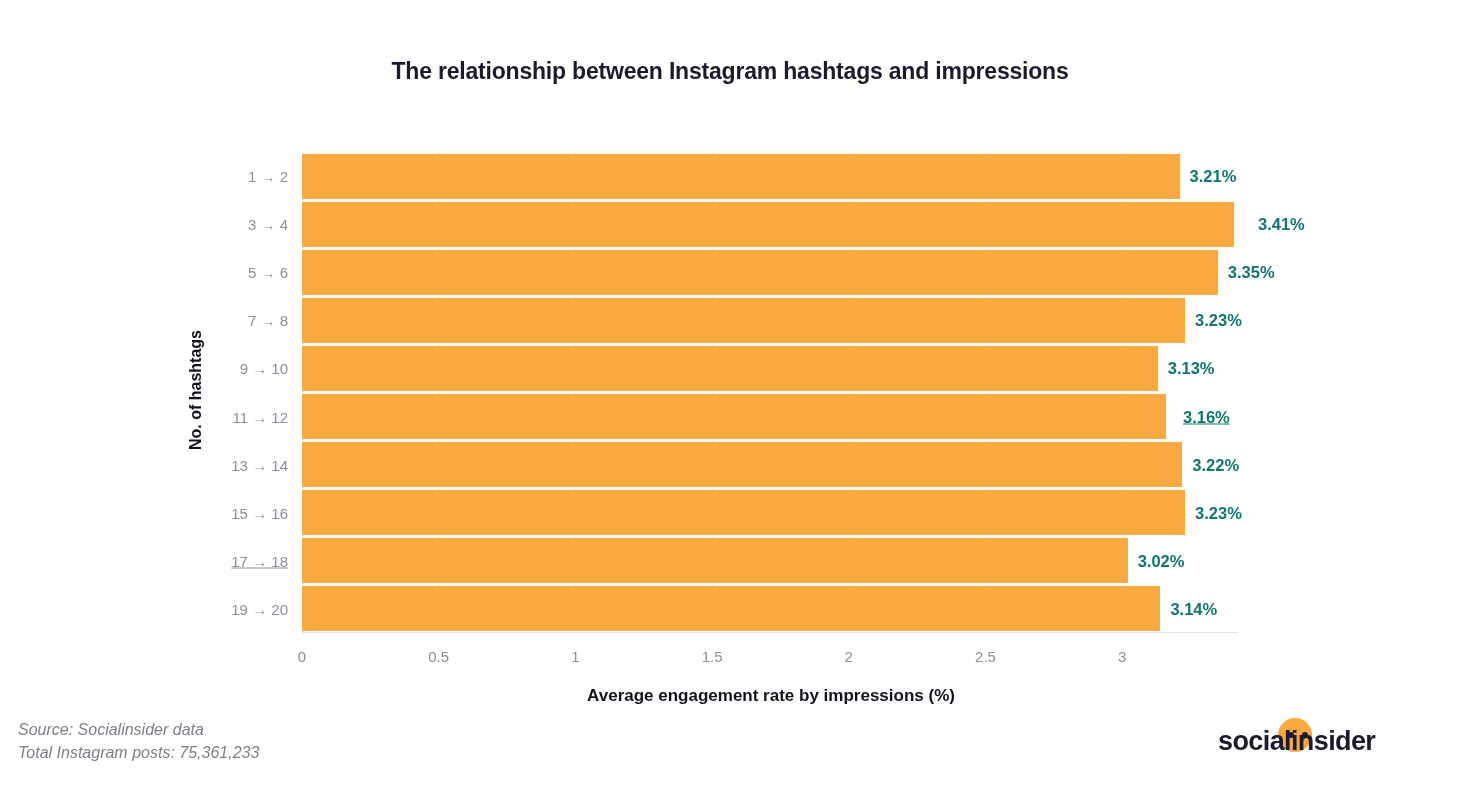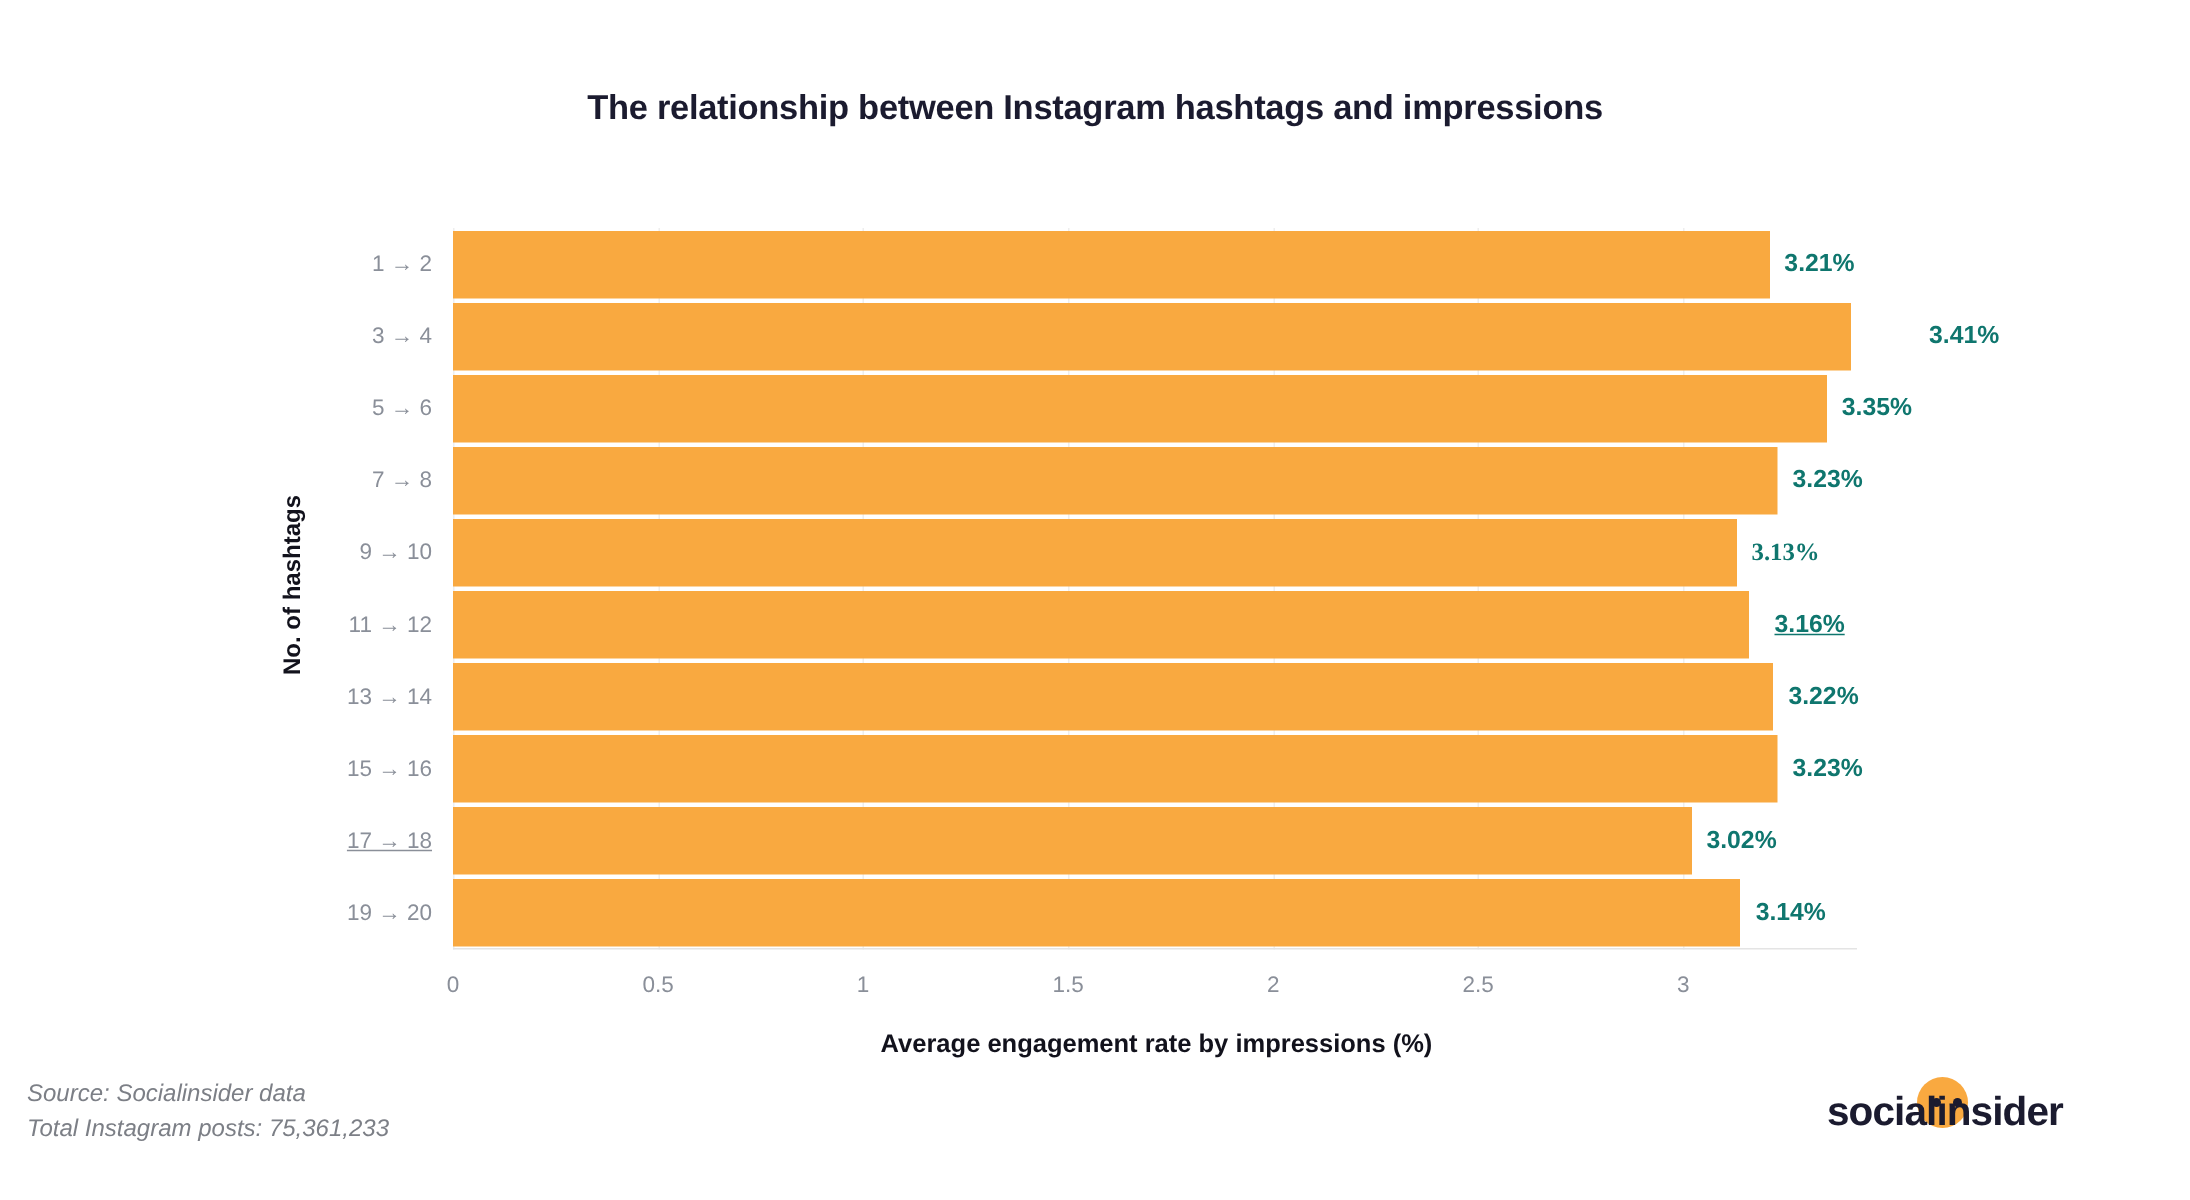--- a/index.html
+++ b/index.html
@@ -182,33 +182,33 @@
         <div class="gridline" style="left: 410.088px;"></div>
         <div class="gridline" style="left: 546.784px;"></div>
         <div class="gridline" style="left: 683.48px;"></div>
         <div class="gridline" style="left: 820.175px;"></div>
         <div class="bar-row" style="top: 1.55px; width: 935px;">
           <div class="bar" style="width: 877.588px; background: rgb(249, 169, 64);"></div>
           <div class="bar-value" style="left: 887.588px;">3.21%</div>
         </div>
         <div class="bar-row" style="top: 49.65px; width: 935px;">
           <div class="bar" style="width: 932.266px; background: rgb(249, 169, 64);"></div>
-          <div class="bar-value" style="left: 984px;">3.41%</div>
+          <div class="bar-value" style="left: 956px;">3.41%</div>
         </div>
         <div class="bar-row" style="top: 97.75px; width: 935px;">
           <div class="bar" style="width: 915.863px; background: rgb(249, 169, 64);"></div>
           <div class="bar-value" style="left: 925.863px;">3.35%</div>
         </div>
         <div class="bar-row" style="top: 145.85px; width: 935px;">
           <div class="bar" style="width: 883.056px; background: rgb(249, 169, 64);"></div>
           <div class="bar-value" style="left: 893.056px;">3.23%</div>
         </div>
         <div class="bar-row" style="top: 193.95px; width: 935px;">
           <div class="bar" style="width: 855.716px; background: rgb(249, 169, 64);"></div>
-          <div class="bar-value" style="left: 865.716px; font-family: Liberation Serif, serif;">3.13%</div>
+          <div class="bar-value" style="left: 865.716px;">3.13%</div>
         </div>
         <div class="bar-row" style="top: 242.05px; width: 935px;">
           <div class="bar" style="width: 863.918px; background: rgb(249, 169, 64);"></div>
           <div class="bar-value" style="left: 881px; text-decoration: underline;">3.16%</div>
         </div>
         <div class="bar-row" style="top: 290.15px; width: 935px;">
           <div class="bar" style="width: 880.322px; background: rgb(249, 169, 64);"></div>
           <div class="bar-value" style="left: 890.322px;">3.22%</div>
         </div>
         <div class="bar-row" style="top: 338.25px; width: 935px;">

